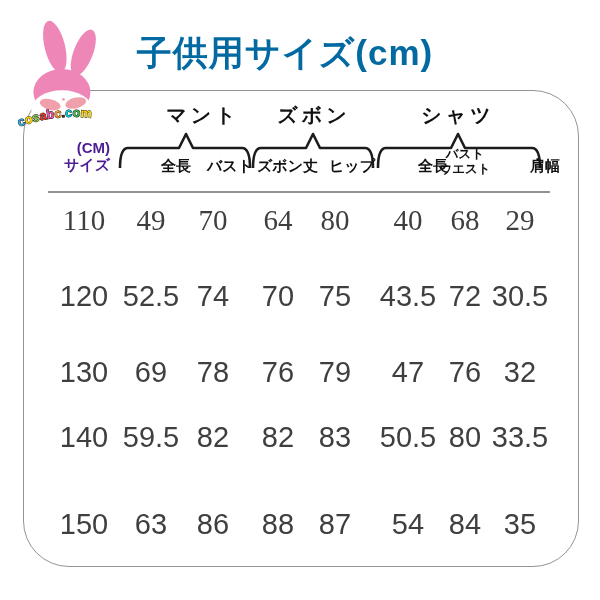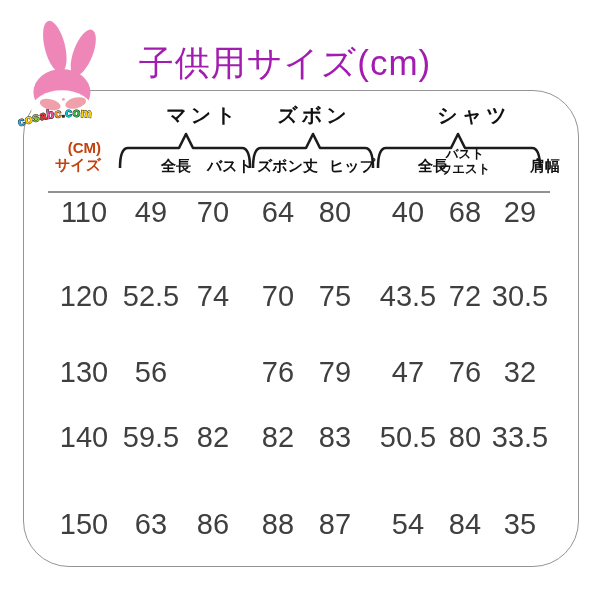--- a/index.html
+++ b/index.html
@@ -1,41 +1,41 @@
 <!DOCTYPE html>
 <html><head>
 <meta charset="utf-8">
 <style>
   html,body{margin:0;padding:0;background:#ffffff;}
   .stage{position:relative;width:600px;height:600px;background:#ffffff;overflow:hidden;
          font-family:"Liberation Sans",sans-serif;}
-  .page-title{position:absolute;left:85px;top:40px;width:400px;text-align:center;
-              font-size:35px;font-weight:400;letter-spacing:1px;color:#a21caf;}
+  .page-title{position:absolute;left:85px;top:30px;width:400px;text-align:center;
+              font-size:35px;font-weight:700;letter-spacing:1px;color:#0369a1;}
   .panel{position:absolute;left:23px;top:90px;width:556px;height:477px;
          border:1.4px solid #949494;border-radius:46px;background:#ffffff;box-sizing:border-box;}
   .grp{position:absolute;top:102px;width:140px;text-align:center;
        font-size:20px;font-weight:bold;letter-spacing:4px;color:#111;}
   .grp-mantle{left:133px;}
   .grp-pants{left:244px;}
-  .grp-shirt{left:404px;}
-  .size-hd{position:absolute;left:33px;top:139px;width:68px;text-align:right;
-           font-size:15px;font-weight:bold;line-height:17px;color:#c2410c;}
+  .grp-shirt{left:388px;}
+  .size-hd{position:absolute;left:42px;top:139px;width:68px;text-align:right;
+           font-size:15px;font-weight:bold;line-height:17px;color:#4c1d95;}
   .sub{position:absolute;top:157px;font-size:15px;font-weight:bold;color:#111;text-align:right;}
   .sub-two{position:absolute;top:147px;font-size:12.5px;line-height:15px;font-weight:bold;
            color:#111;text-align:center;}
   .c1{left:44px;width:80px;}
   .c2{left:111px;width:80px;}
   .c3{left:173px;width:80px;}
   .c4{left:238px;width:80px;}
   .c5{left:295px;width:80px;}
   .c6{left:368px;width:80px;}
   .c7{left:425px;width:80px;}
   .c8{left:480px;width:80px;}
   .cell{position:absolute;text-align:center;font-size:29px;font-weight:400;color:#3f3f3f;}
-  .r0{top:196px;} .r1{top:280px;} .r2{top:356px;} .r3{top:421px;} .r4{top:508px;text-align:center;}
+  .r0{top:204px;font-family:Liberation Serif, serif;} .r1{top:280px;} .r2{top:356px;} .r3{top:421px;} .r4{top:508px;text-align:center;}
   .overlay{position:absolute;left:0;top:0;pointer-events:none;}
   .logo{position:absolute;left:16px;top:13px;}
 </style>
 </head>
 <body>
 
 <div class="stage">
 
   <div class="panel"></div>
 
@@ -80,21 +80,22 @@
   <div class="cell r1 c1">120</div>
   <div class="cell r1 c2">52.5</div>
   <div class="cell r1 c3">74</div>
   <div class="cell r1 c4">70</div>
   <div class="cell r1 c5">75</div>
   <div class="cell r1 c6">43.5</div>
   <div class="cell r1 c7">72</div>
   <div class="cell r1 c8">30.5</div>
 
   <div class="cell r2 c1">130</div>
-  <div class="cell r2 c2">56</div>
+  <div class="cell r2 c2">69</div>
+  <div class="cell r2 c3">78</div>
   <div class="cell r2 c4">76</div>
   <div class="cell r2 c5">79</div>
   <div class="cell r2 c6">47</div>
   <div class="cell r2 c7">76</div>
   <div class="cell r2 c8">32</div>
 
   <div class="cell r3 c1">140</div>
   <div class="cell r3 c2">59.5</div>
   <div class="cell r3 c3">82</div>
   <div class="cell r3 c4">82</div>

